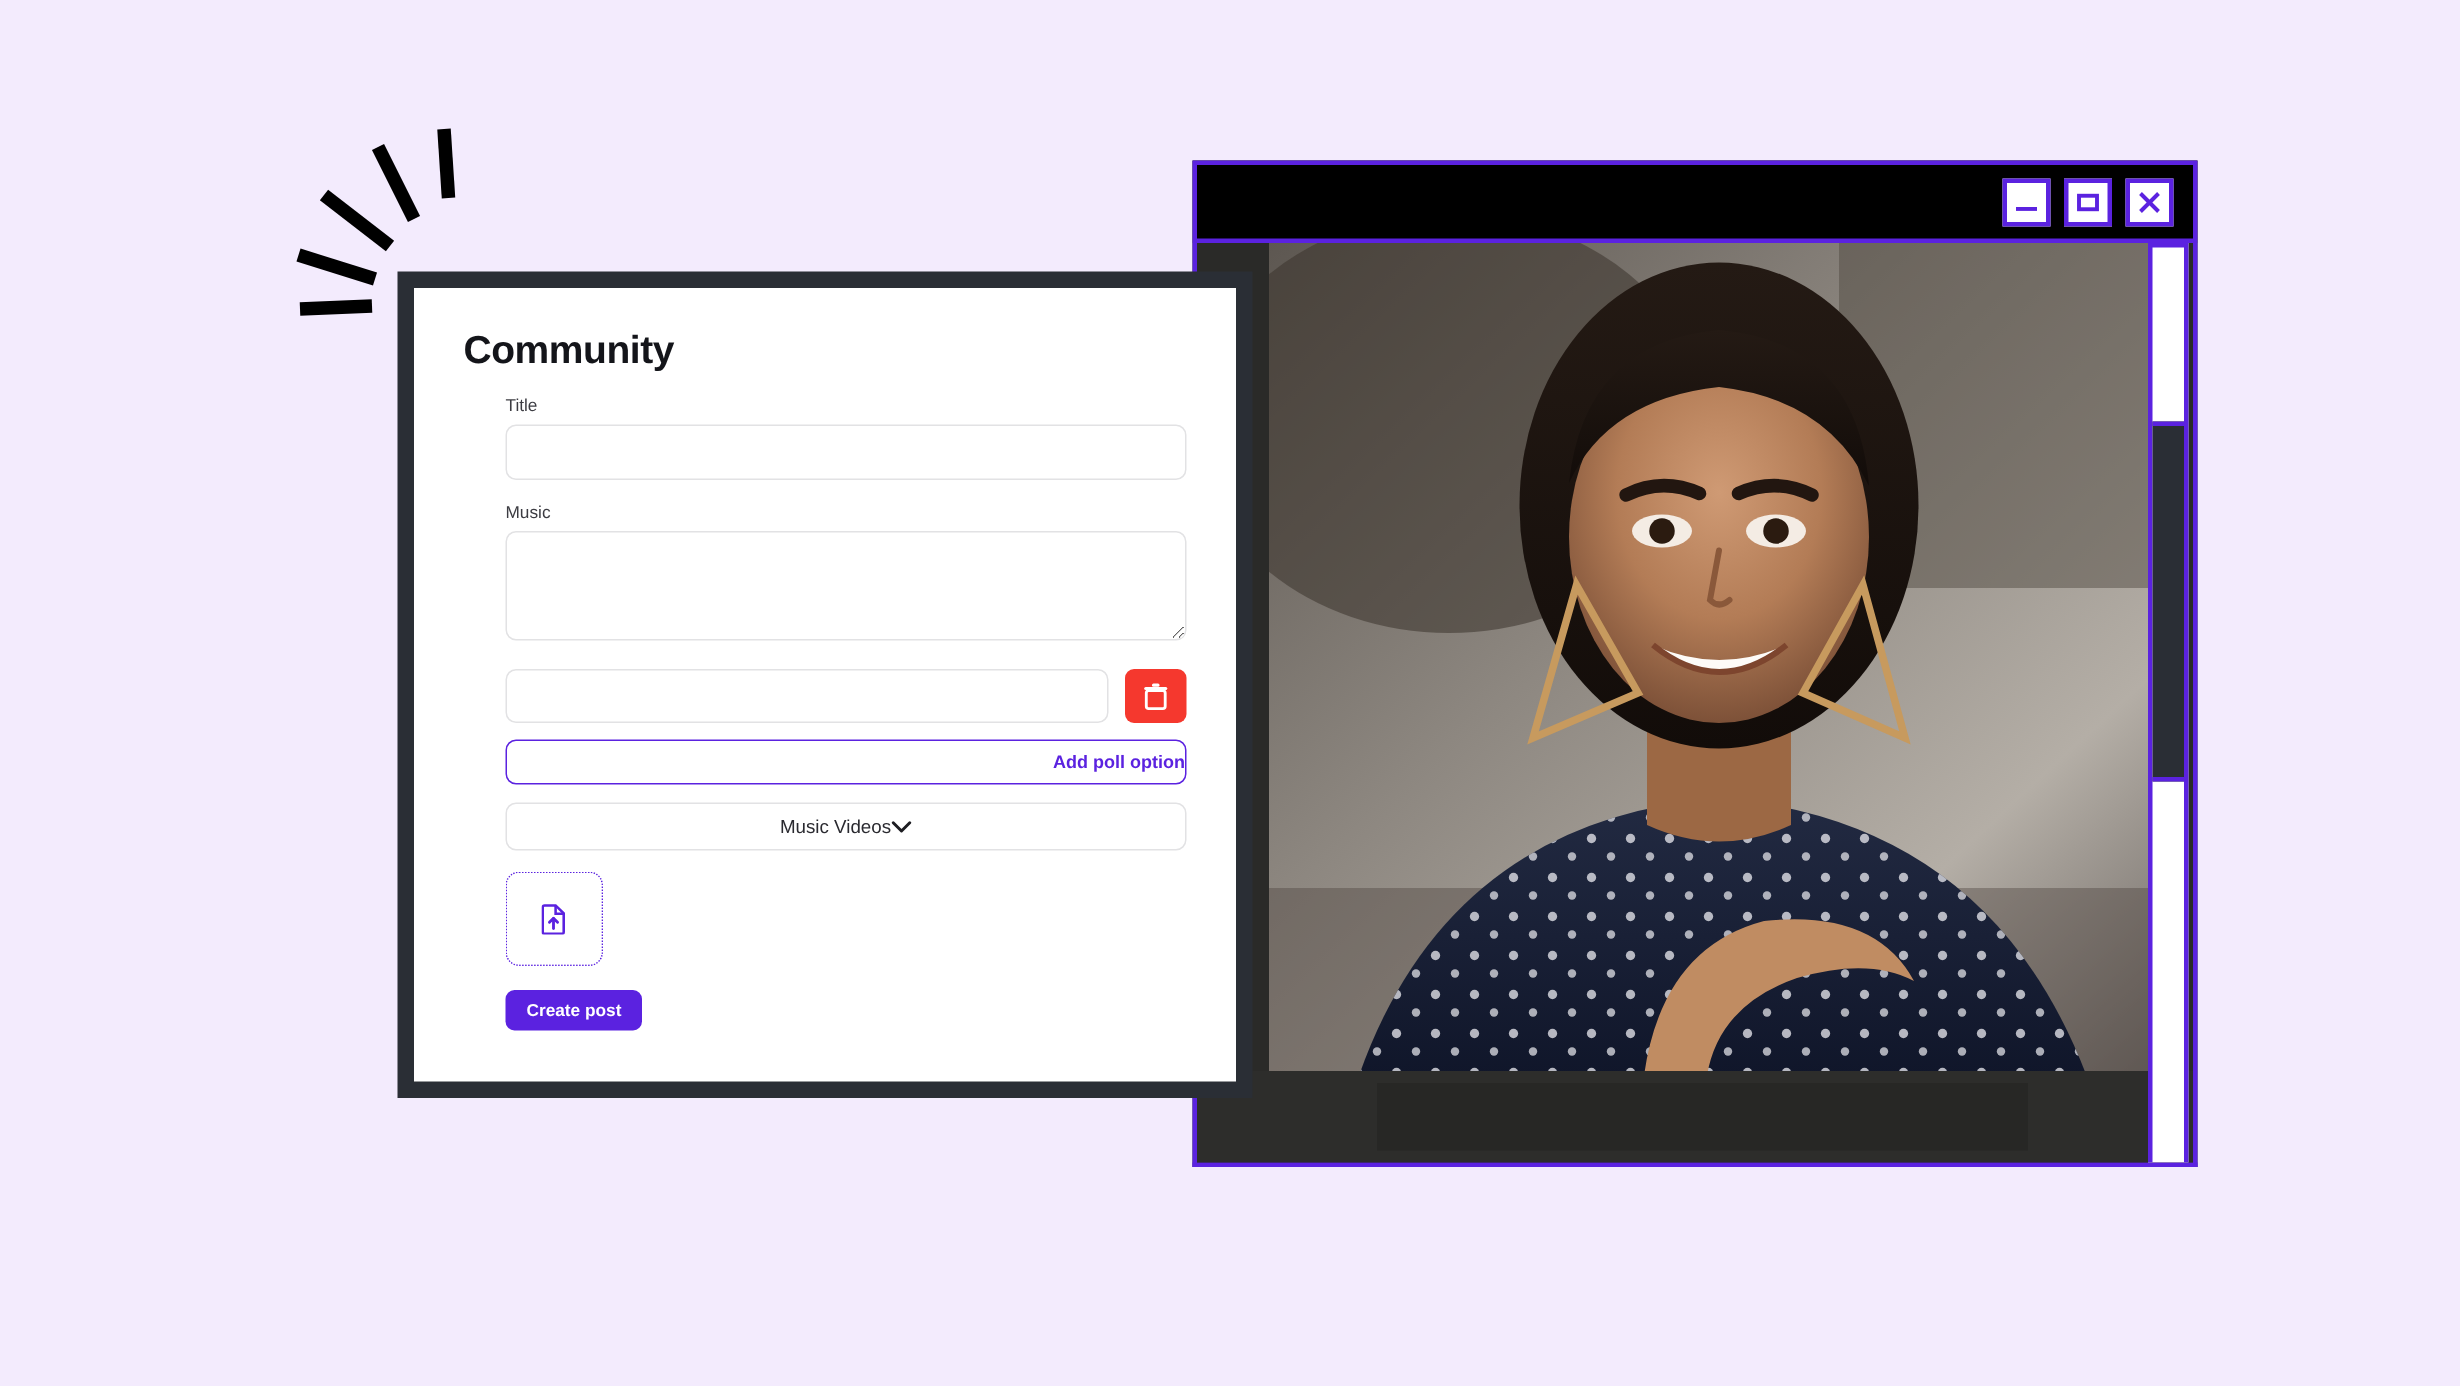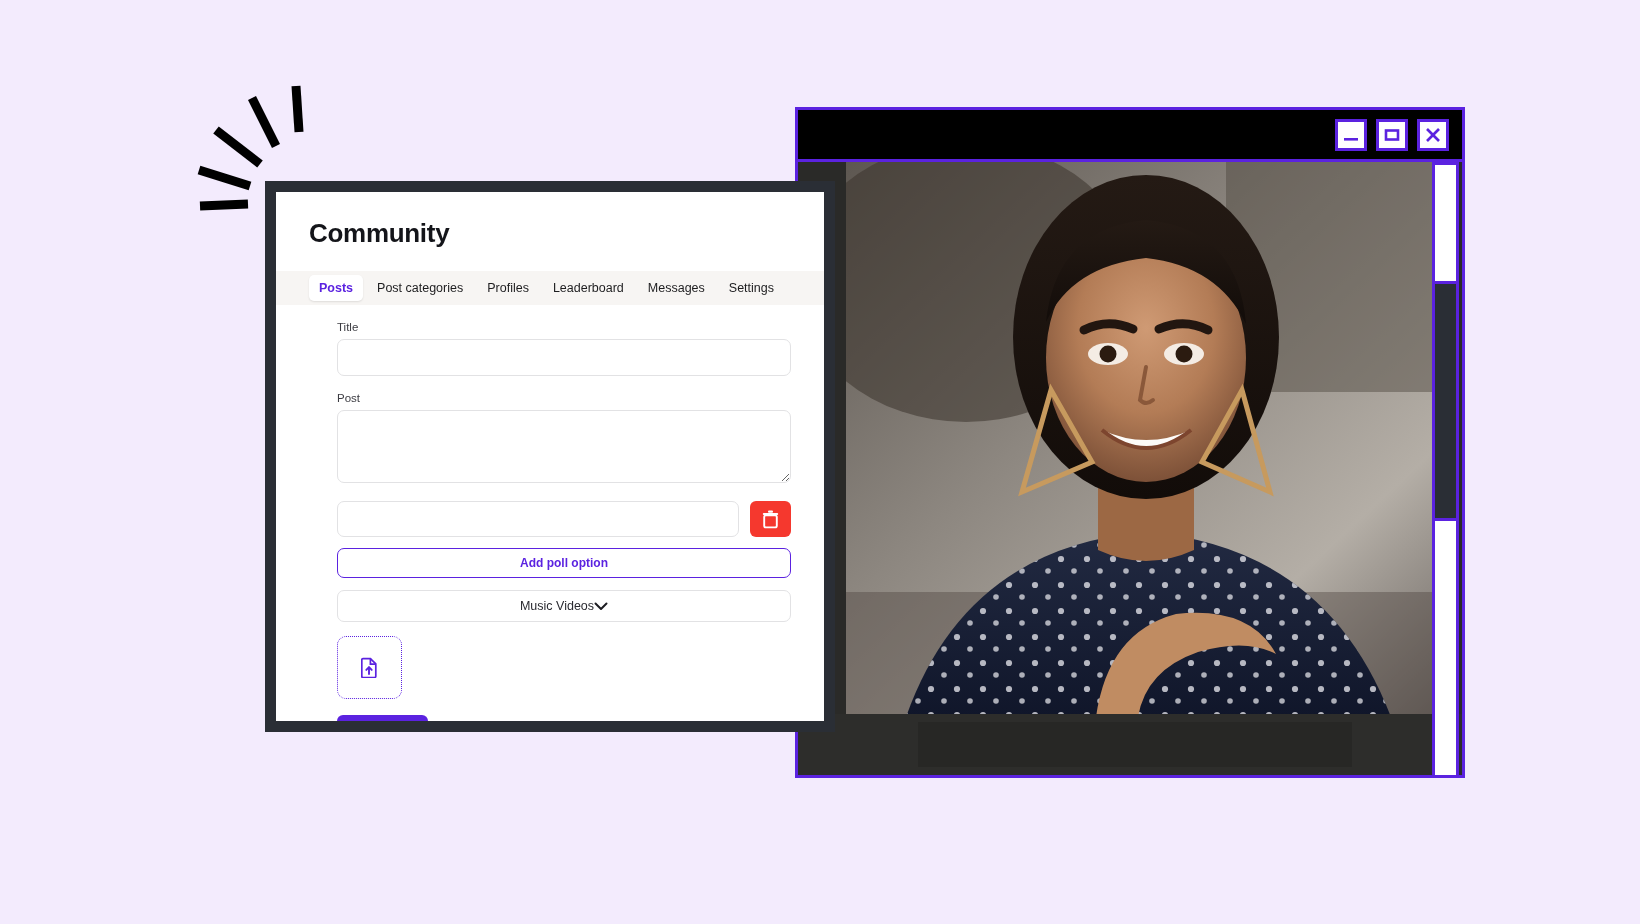--- a/index.html
+++ b/index.html
@@ -230,20 +230,21 @@
     height: 30px;
     margin-top: 11px;
     border: 1.6px solid #5b22e0;
     border-radius: 7px;
     background: #ffffff;
     color: #5b22e0;
     font-size: 12px;
     font-weight: bold;
     font-family: "Liberation Sans", sans-serif;
     cursor: pointer;
+    text-align: right;
   }
   #category-select {
     width: 100%;
     height: 32px;
     margin-top: 12px;
     border: 1px solid #e2e2e4;
     border-radius: 7px;
     background: #ffffff;
     display: flex;
     align-items: center;
@@ -394,35 +395,27 @@
     </div>
 
   </div>
 </div>
 
 <div id="app-window">
   <div id="app-surface">
 
     <div id="page-title">Community</div>
 
-    <div id="tabbar">
-      <div class="tab active">Posts</div>
-      <div class="tab">Post categories</div>
-      <div class="tab">Profiles</div>
-      <div class="tab">Leaderboard</div>
-      <div class="tab">Messages</div>
-      <div class="tab">Settings</div>
-    </div>
 
     <div id="form">
 
       <div class="field-label">Title</div>
       <input class="text-input" type="text" placeholder="" style="">
 
-      <div class="field-label">Post</div>
+      <div class="field-label">Music</div>
       <textarea class="text-area" placeholder="" style=""></textarea>
 
       <div id="poll-row">
         <input id="poll-option-input" type="text" placeholder="" style="">
         <button id="delete-poll-option">
           <svg width="17" height="19" viewBox="0 0 17 19">
             <rect x="2.2" y="5.4" width="12.6" height="12" rx="1.6" fill="none" stroke="#ffffff" stroke-width="1.9"></rect>
             <rect x="0.8" y="3" width="15.4" height="2" rx="1" fill="#ffffff"></rect>
             <rect x="6" y="0.6" width="5" height="2.2" rx="1" fill="#ffffff"></rect>
           </svg>

